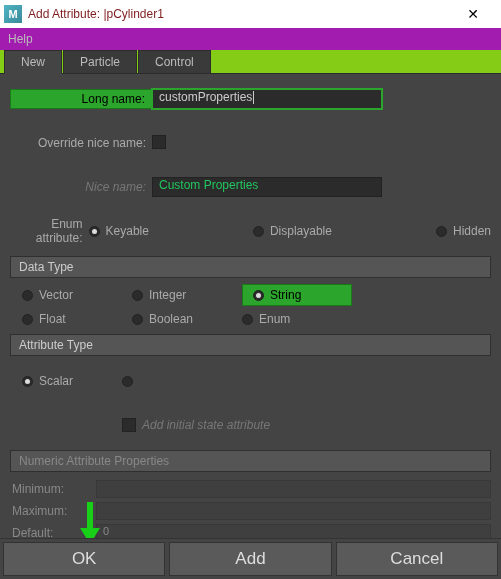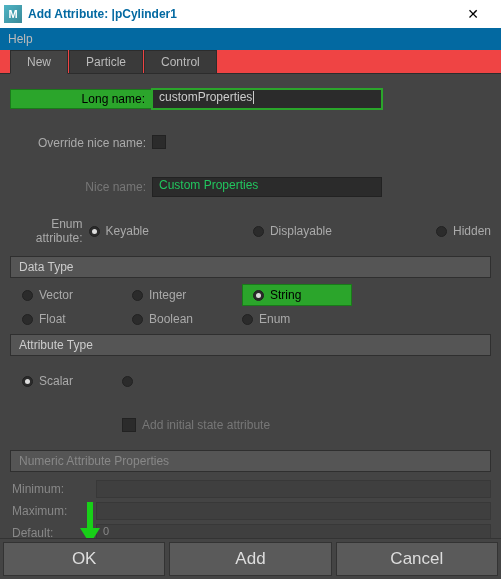--- a/index.html
+++ b/index.html
@@ -1,26 +1,26 @@
 <!DOCTYPE html>
 <html><head>
 <meta charset="utf-8">
 <style>
 * { margin: 0; padding: 0; box-sizing: border-box; font-family: "Segoe UI", Tahoma, sans-serif; }
 body { background: #444444; width: 501px; height: 579px; overflow: hidden; font-size: 12px; color: #aaaaaa; }
 
 .titlebar { background: #ffffff; height: 28px; display: flex; align-items: center; padding: 0 8px 0 4px; }
 .tb-icon { width: 18px; height: 18px; background: linear-gradient(135deg, #4fb4c4 0%, #3a8a99 100%); display: flex; align-items: center; justify-content: center; color: #fff; font-weight: bold; font-size: 11px; margin-right: 6px; }
-.tb-title { color: #0369a1; font-size: 12px; flex: 1; font-weight: bold; }
+.tb-title { color: #7f1d1d; font-size: 12px; flex: 1; }
 .tb-close { width: 40px; height: 28px; display: flex; align-items: center; justify-content: center; color: #000; font-size: 14px; }
 
-.menubar { height: 22px; display: flex; align-items: center; padding: 0 8px; background: #0369a1; }
+.menubar { height: 22px; display: flex; align-items: center; padding: 0 8px; background: #a21caf; }
 .menubar span { color: #bbb; font-size: 12px; }
 
-.tabs { display: flex; height: 24px; background: #ef4444; padding-left: 10px; align-items: flex-end; border-bottom: 1px solid #2c2c2c; }
+.tabs { display: flex; height: 24px; background: #84cc16; padding-left: 4px; align-items: flex-end; border-bottom: 1px solid #2c2c2c; }
 .tab { padding: 4px 16px; color: #bbb; font-size: 12px; cursor: pointer; background: #3a3a3a; margin-right: 1px; border: 1px solid #2c2c2c; border-bottom: none; }
 .tab.active { background: #444; border-bottom: 1px solid #444; margin-bottom: -1px; }
 
 .content { padding: 6px 10px 0 10px; }
 
 .row { display: flex; align-items: center; height: 38px; margin-bottom: 6px; }
 .row-label { width: 142px; text-align: right; padding-right: 6px; font-size: 12px; }
 .row-label.hl { background: #2ba52b; color: #000; padding: 2px 6px; border: 1px solid #1a7a1a; }
 .row-field { flex: 1; }
 
@@ -38,21 +38,21 @@
 .radio-item.hl { background: #2ba52b; padding: 3px 24px 3px 10px; border: 1px solid #1a7a1a; }
 .radio-item.hl span { color: #000; }
 
 .section-header { background: #555555; color: #ccc; padding: 3px 8px; font-size: 12px; font-weight: normal; margin: 4px 0 6px 0; border: 1px solid #2f2f2f; }
 .section-header.dim { color: #888; font-weight: normal; }
 
 .data-type-grid { display: grid; grid-template-columns: 110px 110px 110px; row-gap: 6px; padding-left: 12px; margin-bottom: 8px; }
 
 .attr-type-rows { padding-left: 12px; }
 .attr-type-rows .row-label-left { width: 100px; }
-.dim-text { color: #777; }
+.dim-text { color: #777; font-style: italic; }
 
 .num-props { padding-left: 2px; }
 .num-row { display: flex; align-items: center; height: 22px; }
 .num-label { width: 84px; color: #888; font-size: 12px; }
 .num-field { flex: 1; background: #3f3f3f; height: 18px; border: 1px solid #383838; padding: 0 6px; color: #888; font-size: 11px; }
 
 .enum-area { padding: 6px 2px; display: flex; }
 .enum-area .num-label { width: 84px; }
 .enum-list { flex: 1; height: 82px; background: #2b2b2b; border: 1px solid #222; }
 

